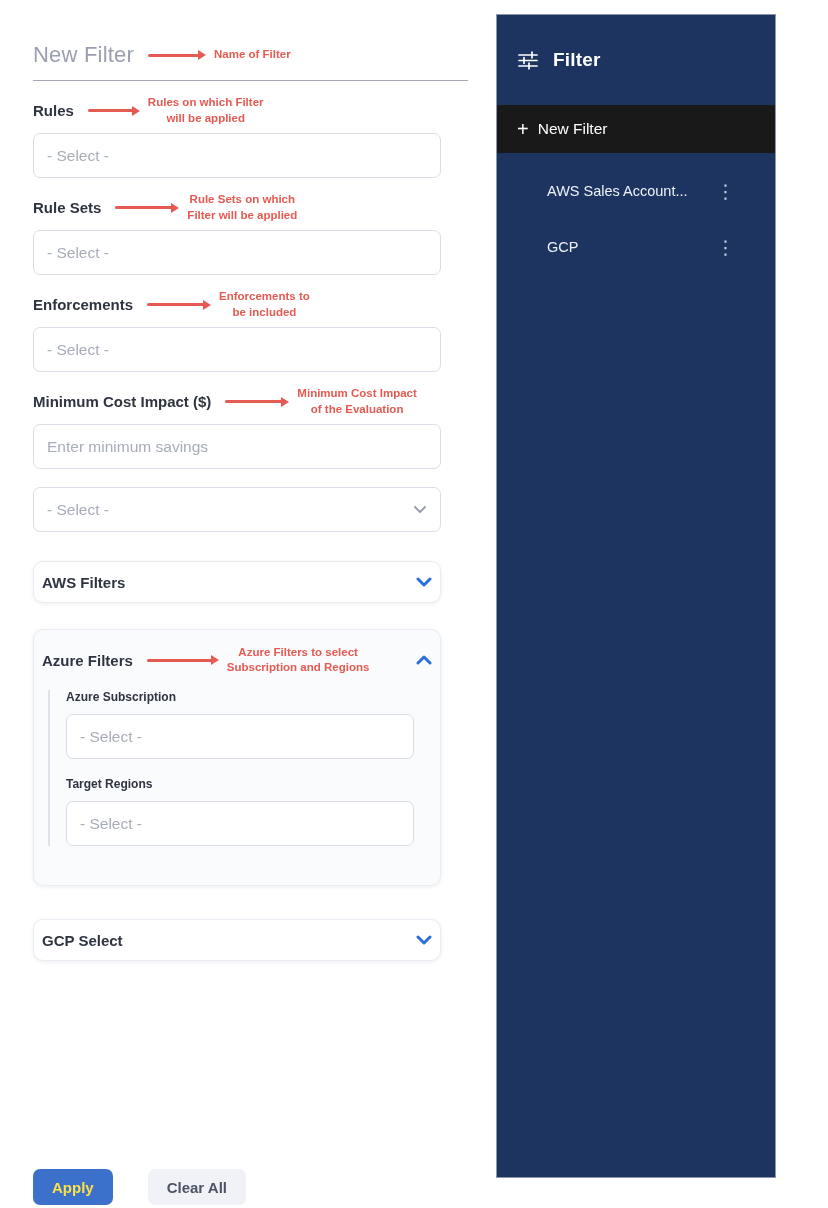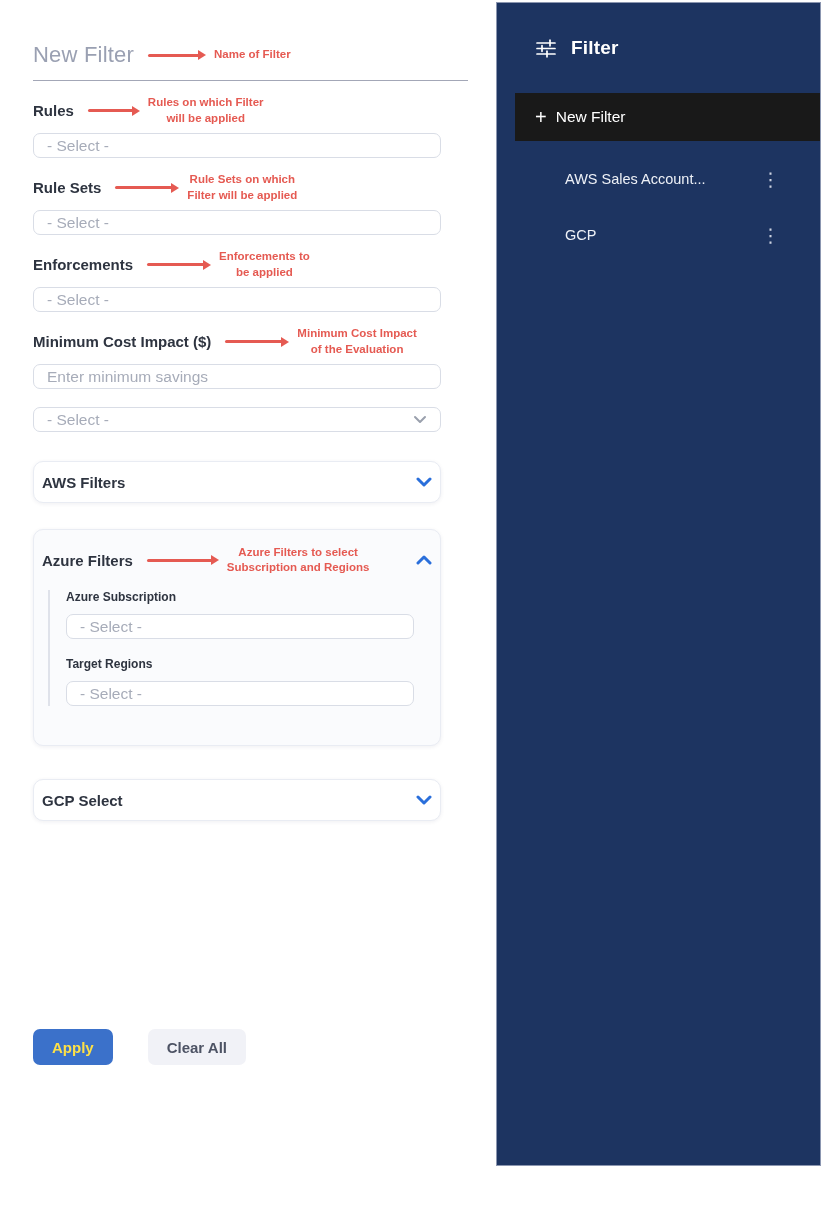--- a/index.html
+++ b/index.html
@@ -32,21 +32,21 @@
     transform:translateY(-50%);
     border-left:8px solid var(--annotation-red);
     border-top:5px solid transparent;border-bottom:5px solid transparent;}
   .arw-52{width:46px;} .arw-58{width:52px;} .arw-64{width:58px;} .arw-72{width:66px;}
 
   .field{margin-top:14px;}
   .label-row{display:flex;align-items:center;gap:14px;margin-bottom:7px;min-height:30px;}
   .label-row.single{min-height:22px;}
   .field-label{font-size:15px;font-weight:700;color:var(--label-dark);white-space:nowrap;}
 
-  .select,.text-input{width:408px;height:25px;border:1px solid var(--border-gray);
+  .select,.text-input{width:408px;height:45px;border:1px solid var(--border-gray);
     border-radius:7px;background:#fff;display:flex;align-items:center;
     padding:0 13px;font-size:15.5px;color:var(--placeholder-gray);cursor:pointer;}
   .text-input{width:408px;}
   input.text-input{cursor:text;outline:none;font-family:"Liberation Sans",sans-serif;}
   input.text-input::placeholder{color:var(--placeholder-gray);opacity:1;}
   .select .chev{margin-left:auto;display:flex;align-items:center;}
 
   .card{width:408px;background:#fff;border:1px solid #e9ecf3;border-radius:10px;
     box-shadow:0 1px 4px rgba(25,35,65,.07);padding:0 8px;}
   .card-collapsed{height:42px;display:flex;align-items:center;margin-top:0;}
@@ -64,22 +64,22 @@
   .sub-field:last-child{margin-bottom:15px;}
   .sub-section .select{width:100%;}
 
   .btn-row{margin-top:208px;display:flex;gap:35px;align-items:center;}
   .btn{border:none;border-radius:7px;font-size:15px;font-weight:700;
     font-family:"Liberation Sans",sans-serif;cursor:pointer;height:36px;}
   .btn-apply{background:var(--apply-blue);color:#fde047;padding:0 19px;}
   .btn-clear{background:#f1f2f7;color:#4d5364;padding:0 19px;}
 
   
-  .sidebar{position:absolute;left:496px;top:2px;width:325px;height:1164px;
-    background:var(--sidebar-navy);border:1px solid #8b96b0;padding-left:18px;}
+  .sidebar{position:absolute;left:496px;top:14px;width:280px;height:1164px;
+    background:var(--sidebar-navy);border:1px solid #8b96b0;}
   .sidebar-header{height:90px;display:flex;align-items:center;gap:14px;padding:0 20px;}
   .sidebar-title{color:#fff;font-size:19px;font-weight:700;letter-spacing:.2px;}
   .new-filter-row{height:48px;background:var(--new-filter-bg);display:flex;
     align-items:center;gap:9px;padding:0 20px;cursor:pointer;}
   .plus-glyph{color:#fff;font-size:20px;font-weight:400;line-height:1;}
   .new-filter-label{color:#fff;font-size:15.5px;font-weight:400;}
   .sidebar-list{padding-top:18px;}
   .sidebar-item{display:flex;align-items:center;height:40px;padding:0 36px 0 50px;
     cursor:pointer;}
   .item-label{color:#eef1f7;font-size:14.5px;font-weight:500;}
@@ -121,21 +121,21 @@
     <div class="select">
       <span>- Select -</span>
     </div>
   </div>
 
   <div class="field">
     <div class="label-row">
       <span class="field-label">Enforcements</span>
       <span class="arrow arw-64"></span>
       <span class="annotation">Enforcements to
-be applied</span>
+be included</span>
     </div>
     <div class="select">
       <span>- Select -</span>
     </div>
   </div>
 
   <div class="field">
     <div class="label-row">
       <span class="field-label">Minimum Cost Impact ($)</span>
       <span class="arrow arw-64"></span>

